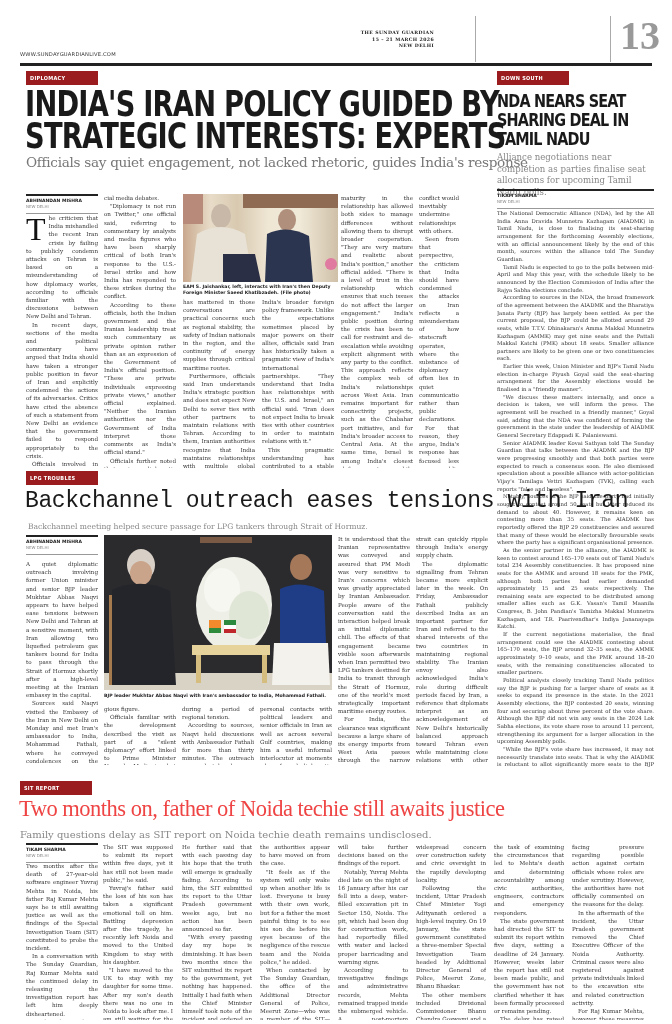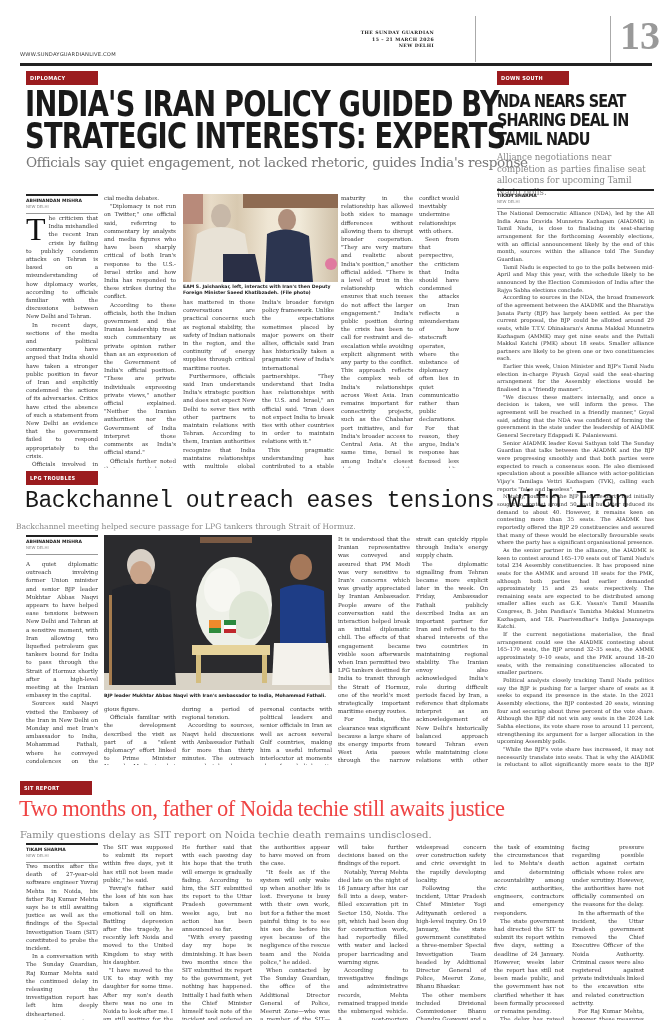--- a/index.html
+++ b/index.html
@@ -120,21 +120,21 @@
     <p>If the current negotiations materialise, the final arrangement could see the AIADMK contesting about 165–170 seats, the BJP around 32–35 seats, the AMMK approximately 9–10 seats, and the PMK around 18–20 seats, with the remaining constituencies allocated to smaller partners.</p>
     <p>Political analysts closely tracking Tamil Nadu politics say the BJP is pushing for a larger share of seats as it seeks to expand its presence in the state. In the 2021 Assembly elections, the BJP contested 20 seats, winning four and securing about three percent of the vote share. Although the BJP did not win any seats in the 2024 Lok Sabha elections, its vote share rose to around 11 percent, strengthening its argument for a larger allocation in the upcoming Assembly polls.</p>
     <p>"While the BJP's vote share has increased, it may not necessarily translate into seats. That is why the AIADMK is reluctant to allot significantly more seats to the BJP than it did in 2021," an analyst said.</p>
 
   </div>
 </div>
 
 <div>
   <div class="kicker" style="left:26px;top:471px">LPG TROUBLES</div>
   <div style="position:absolute;left:25px;top:487px;font-family:Liberation Mono, monospace;font-size:23px;line-height:28px;color:#1a1a1a;white-space:nowrap;letter-spacing:-.4px">Backchannel outreach eases tensions with Iran</div>
-  <div class="deck" style="position:absolute;left:16px;top:522px;font-size:7.6px;line-height:10px;white-space:nowrap;color:#888">Backchannel meeting helped secure passage for LPG tankers through Strait of Hormuz.</div>
+  <div class="deck" style="position:absolute;left:28px;top:522px;font-size:7.6px;line-height:10px;white-space:nowrap;color:#888">Backchannel meeting helped secure passage for LPG tankers through Strait of Hormuz.</div>
 
   <div class="byline" style="left:26px;top:535px;width:72px">
     <span>ABHINANDAN MISHRA</span>
     <span class="loc">NEW DELHI</span>
   </div>
   <div class="col" style="left:26px;top:560px;width:72px;height:205px">
     <p class="noindent">A quiet diplomatic outreach involving former Union minister and senior BJP leader Mukhtar Abbas Naqvi appears to have helped ease tensions between New Delhi and Tehran at a sensitive moment, with Iran allowing two liquefied petroleum gas tankers bound for India to pass through the Strait of Hormuz shortly after a high-level meeting at the Iranian embassy in the capital.</p>
     <p>Sources said Naqvi visited the Embassy of the Iran in New Delhi on Monday and met Iran's ambassador to India, Mohammad Fathali, where he conveyed condolences on the martyrdom of Iran's supreme leader, Ayatullah Ali Khamenei, who is widely regarded within Iran as both a political authority and a leading reli-</p>
   </div>
 

